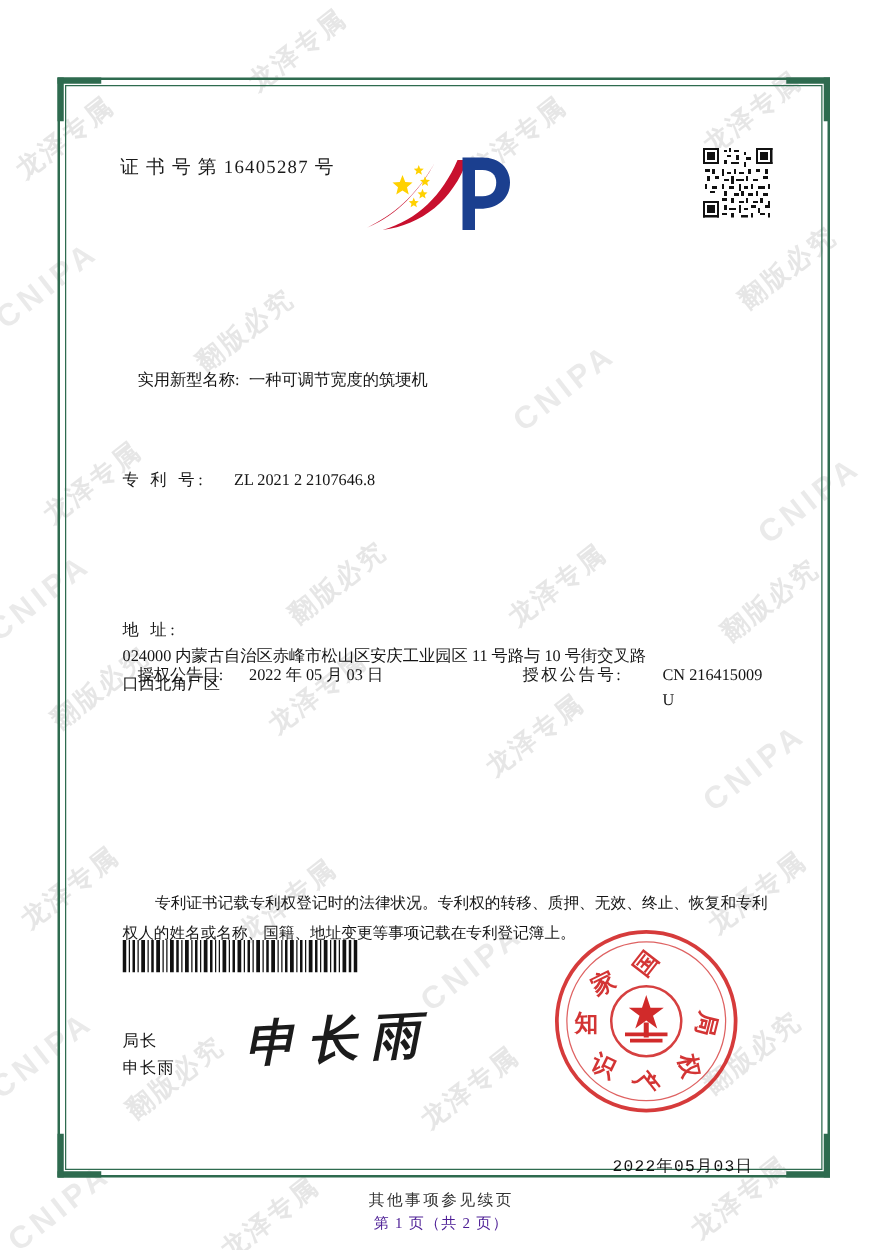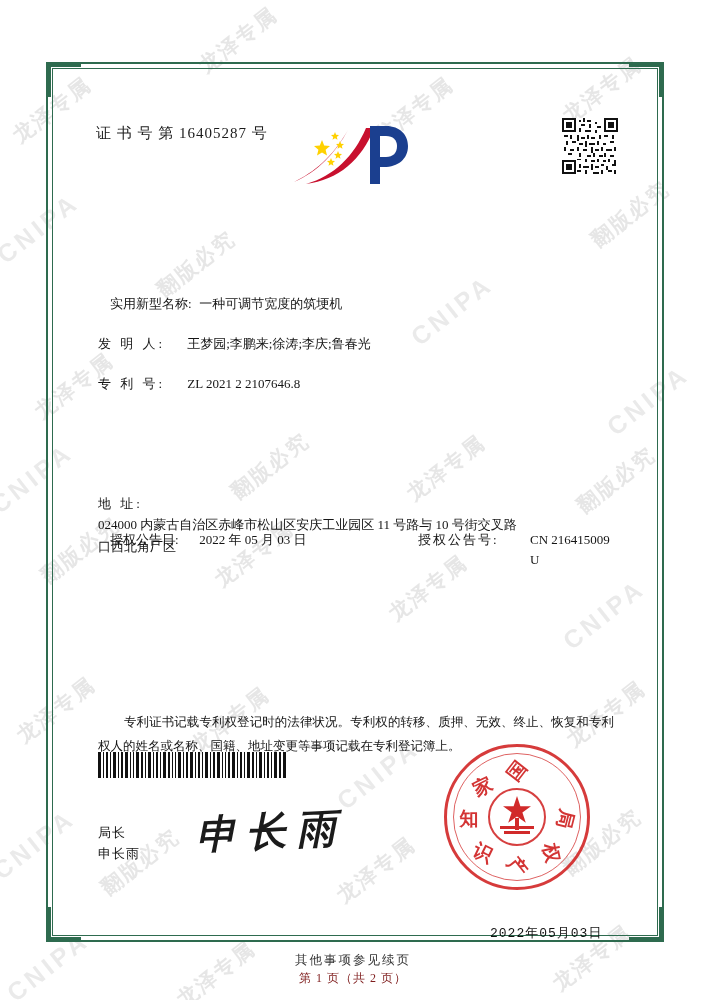--- a/index.html
+++ b/index.html
@@ -255,21 +255,21 @@
     font-family: Liberation Mono, monospace;
   }
 
   #page-no {
     position: absolute;
     left: 0;
     right: 0;
     top: 908px;
     text-align: center;
     font-size: 12px;
-    color: #7f1d1d;
+    color: #4c1d95;
     letter-spacing: 1px;
   }
   #footer-note {
     position: absolute;
     left: 0;
     right: 0;
     top: 952px;
     text-align: center;
     font-size: 12.5px;
     color: #333;
@@ -434,24 +434,20 @@
       </g>
     </svg>
   </div>
 
 
   <div class="field" id="f-name">
     <span class="lbl tight">实用新型名称:</span>
     <span class="val">一种可调节宽度的筑埂机</span>
   </div>
 
-  <div class="field" id="f-inv">
-    <span class="lbl">发 明 人:</span>
-    <span class="val">王梦园;李鹏来;徐涛;李庆;鲁春光</span>
-  </div>
 
   <div class="field" id="f-num">
     <span class="lbl">专 利 号:</span>
     <span class="val">ZL 2021 2 2107646.8</span>
   </div>
 
 
 
   <div class="field" id="f-addr">
     <span class="lbl">地 址:</span>

